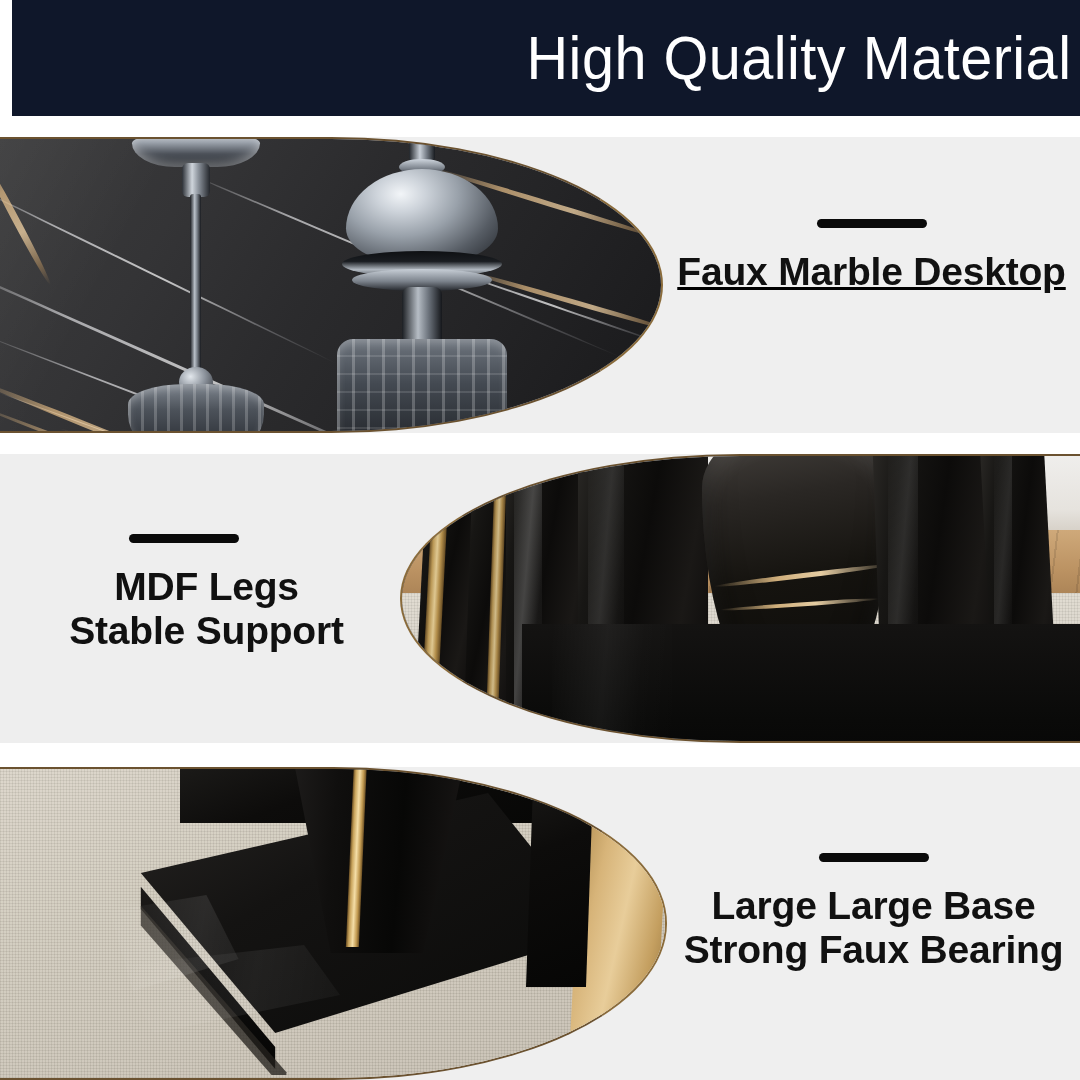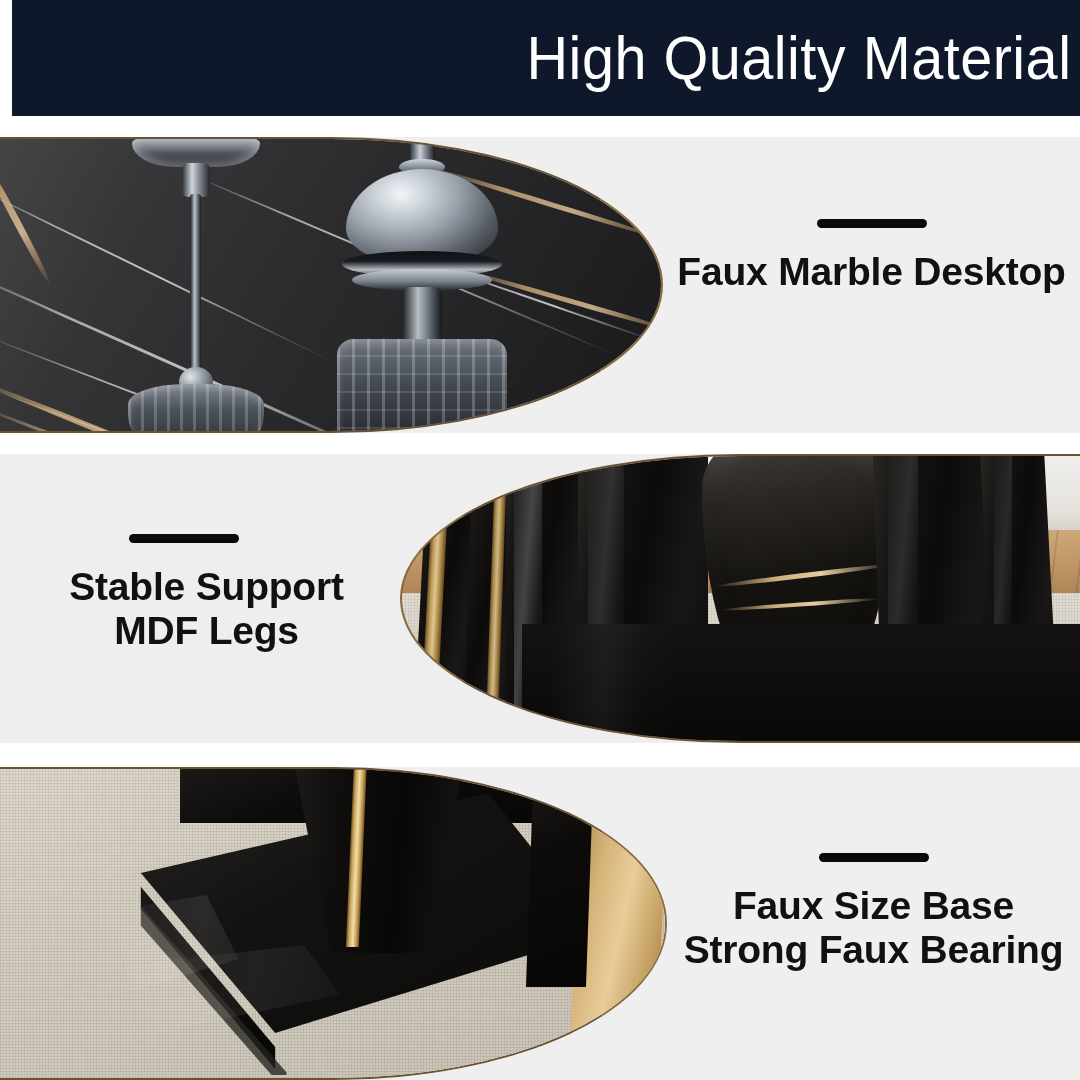--- a/index.html
+++ b/index.html
@@ -304,21 +304,21 @@
   .feature-line {
     color: #111111;
     font-size: 39px;
     font-weight: bold;
     line-height: 1.13;
     letter-spacing: -0.2px;
     white-space: nowrap;
     text-align: center;
   }
 
-  #text-1 { left: 663px; top: 82px;  width: 417px; }
+  #text-1 { left: 663px; top: 82px;  width: 417px; text-decoration: underline; }
   #text-2 { left: 0px;   top: 80px;  width: 413px; }
   #text-3 { left: 667px; top: 86px;  width: 413px; }
 </style>
 </head>
 <body>
 
 <div class="header-band">
   <div class="header-title">High Quality Material</div>
 </div>
 
@@ -365,22 +365,22 @@
   <div class="text-block" id="text-1">
     <div class="feature-dash"></div>
     <div class="feature-line">Faux Marble Desktop</div>
   </div>
 </div>
 
 <div class="panel" id="panel-2">
 
   <div class="text-block" id="text-2">
     <div class="feature-dash" style="margin-left:-46px;"></div>
+    <div class="feature-line">MDF Legs</div>
     <div class="feature-line">Stable Support</div>
-    <div class="feature-line">MDF Legs</div>
   </div>
 
   <div class="photo photo-right" id="photo-2">
     <div class="photo-inner">
       <div class="legs-bg"></div>
       <div class="floor-wall"></div>
       <div class="floor-wood"></div>
       <div class="floor-rug"></div>
 
       <div class="leg-panel" style="left:18px;  top:-10px; width:52px;  height:320px; transform:skewX(-3deg);"></div>
@@ -433,16 +433,16 @@
       <div class="gloss-streak" style="left:118px; top:176px; width:300px; height:96px;
                   clip-path: polygon(0% 22%, 62% 0%, 74% 52%, 12% 92%); opacity:.4;"></div>
 
       <div class="gold-wide" style="left:576px; top:6px; width:86px; height:300px; transform:skewX(-3deg);"></div>
       <div class="base-slab" style="left:530px; top:-12px; width:60px; height:230px; transform:skewX(-2deg);"></div>
     </div>
   </div>
 
   <div class="text-block" id="text-3">
     <div class="feature-dash"></div>
-    <div class="feature-line">Faux Size Base</div>
+    <div class="feature-line">Large Large Base</div>
     <div class="feature-line">Strong Faux Bearing</div>
   </div>
 </div>
 
 </body></html>

